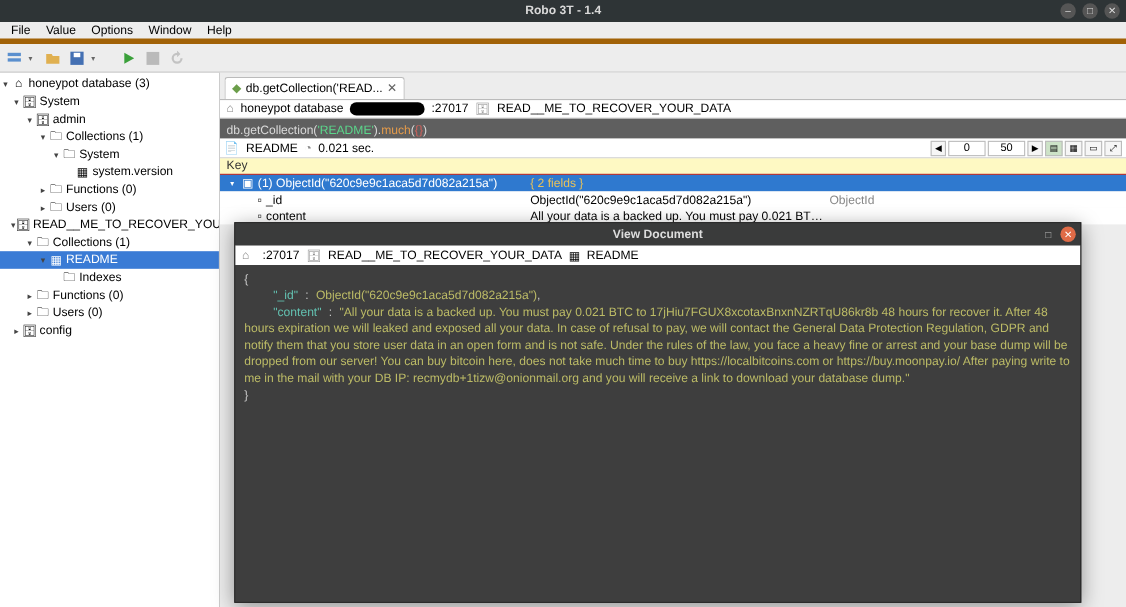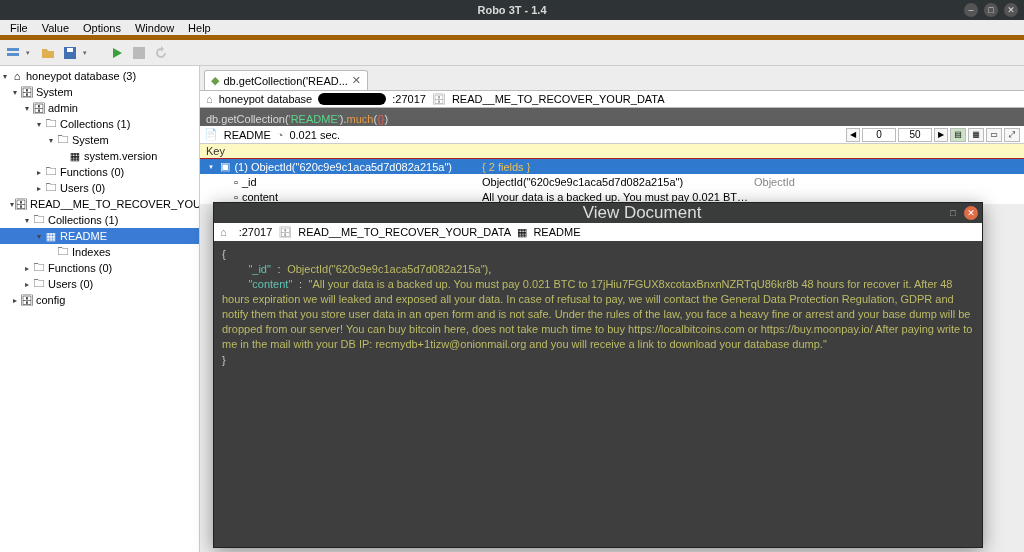--- a/index.html
+++ b/index.html
@@ -65,21 +65,21 @@
 .gridrow.sel .valcell { color: #e8c25a; }
 .col-key { width: 278px; padding-left: 6px; display:flex;align-items:center;gap:4px;}
 .col-val { width: 272px; padding-left: 4px; overflow:hidden;text-overflow:ellipsis;white-space:nowrap;}
 .col-type { flex:1; padding-left: 4px; color:#888;}
 .gridrow.sel .col-type { color:#e0e0e0;}
 .expico { width:10px; text-align:center; font-size:7px;}
 
 
 .viewdoc { position: absolute; left: 13px; top: 136px; width: 770px; height: 346px; background: #3c3c3c; border: 1px solid #222; display: flex; flex-direction: column; box-shadow: 0 4px 18px rgba(0,0,0,.4); }
 .viewdoc .vd-title { height: 20px; background: #3a3b3b; color: #ddd; display:flex; align-items:center; position:relative;}
-.viewdoc .vd-title .t { position:absolute; left:50%; transform:translateX(-50%); font-weight:normal; font-size:17px;margin-left:44px;}
+.viewdoc .vd-title .t { position:absolute; left:50%; transform:translateX(-50%); font-weight:bold; font-size:11px;}
 .viewdoc .vd-title .vdc { margin-left:auto; display:flex; gap:4px; padding-right:4px;}
 .vdc .b { width:14px;height:14px; display:flex;align-items:center;justify-content:center; font-size:9px; cursor:pointer;}
 .vdc .b.close { background:#e06b47; border-radius:7px; color:#fff;}
 .viewdoc .vd-crumb { height:18px; background:#fff; display:flex; align-items:center; padding:0 6px; gap:6px; font-size:10px;}
 .viewdoc .vd-body { flex:1; background: #3e3e3e; color:#c7c7c7; font-family: Consolas,"Liberation Mono",monospace; font-size:11px; padding:6px 8px; overflow:auto; line-height:1.28; white-space:pre-wrap; word-break:break-word;}
 .vd-body .jkey { color:#63c0b0;} .vd-body .jstr { color:#bcbb66;} .vd-body .jfn { color:#bcbb66;} .vd-body .jpunc{color:#c7c7c7;}
 
 
 .ico-db{color:#888;} .ico-leaf{color:#6b9e4a;} .ico-sys{color:#888;} .ico-clock{color:#888;}
 svg{display:block;}

